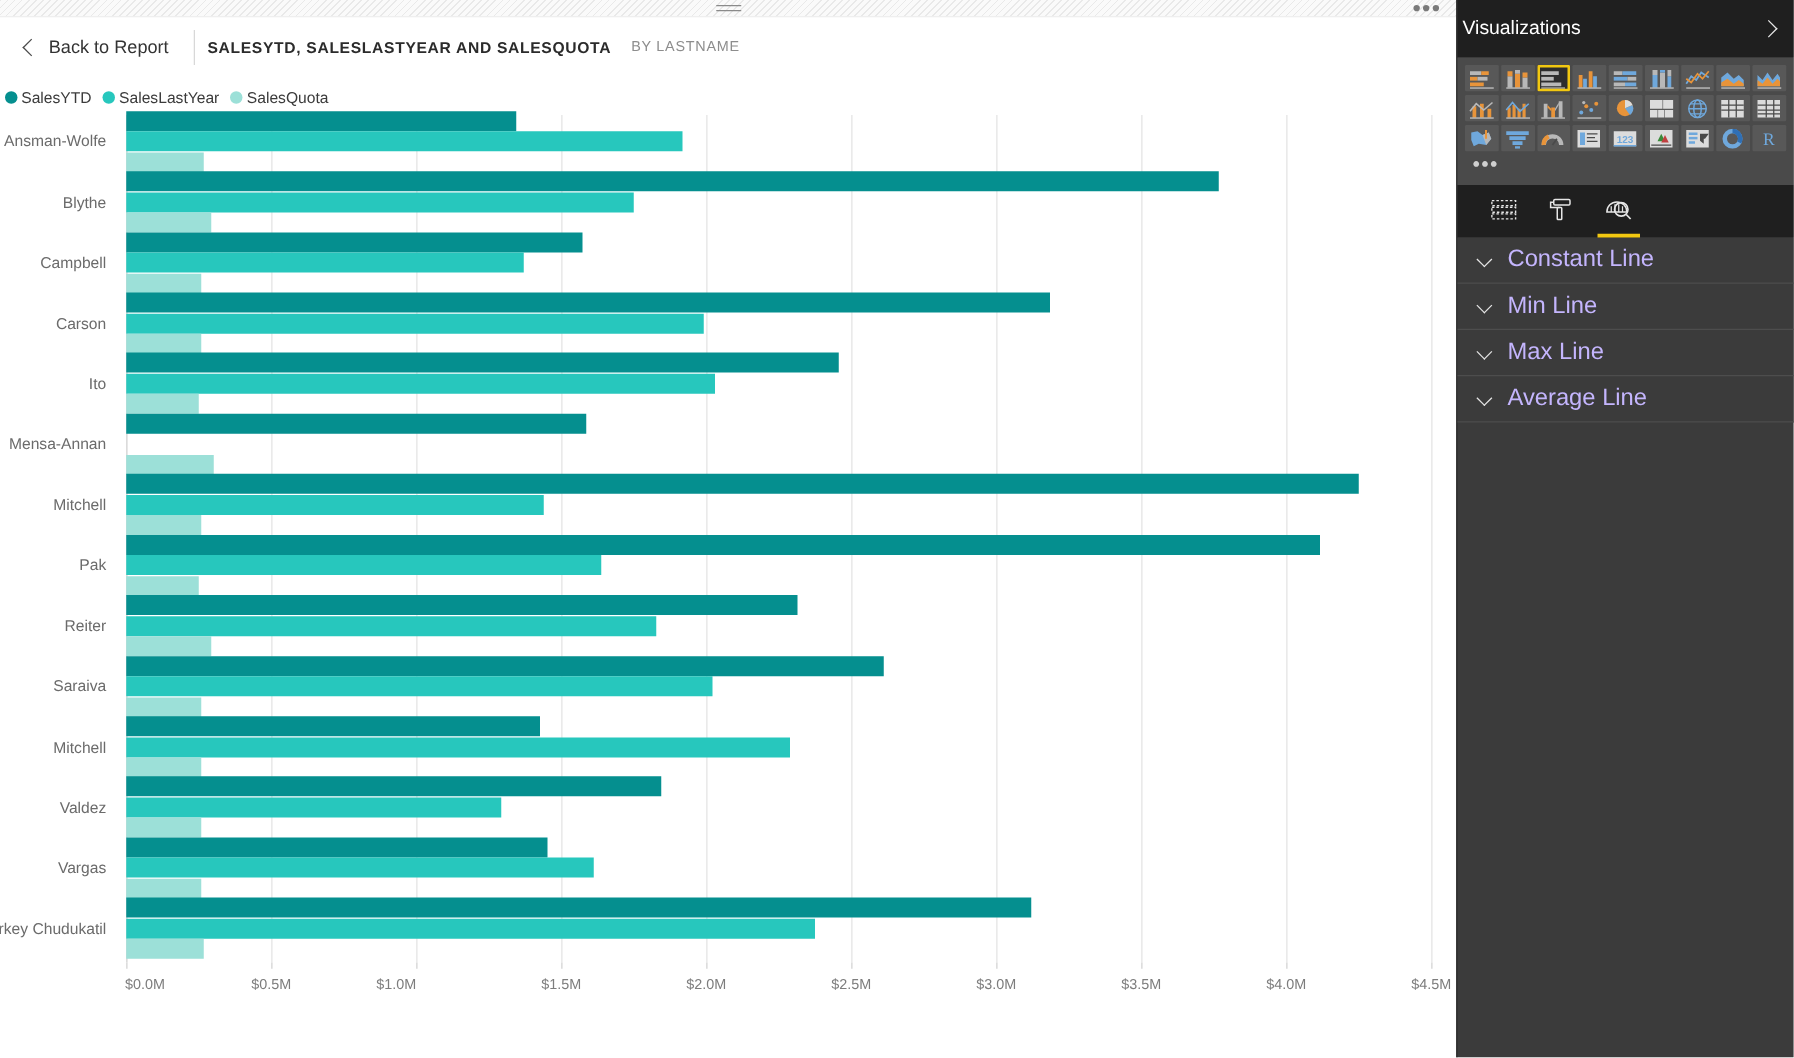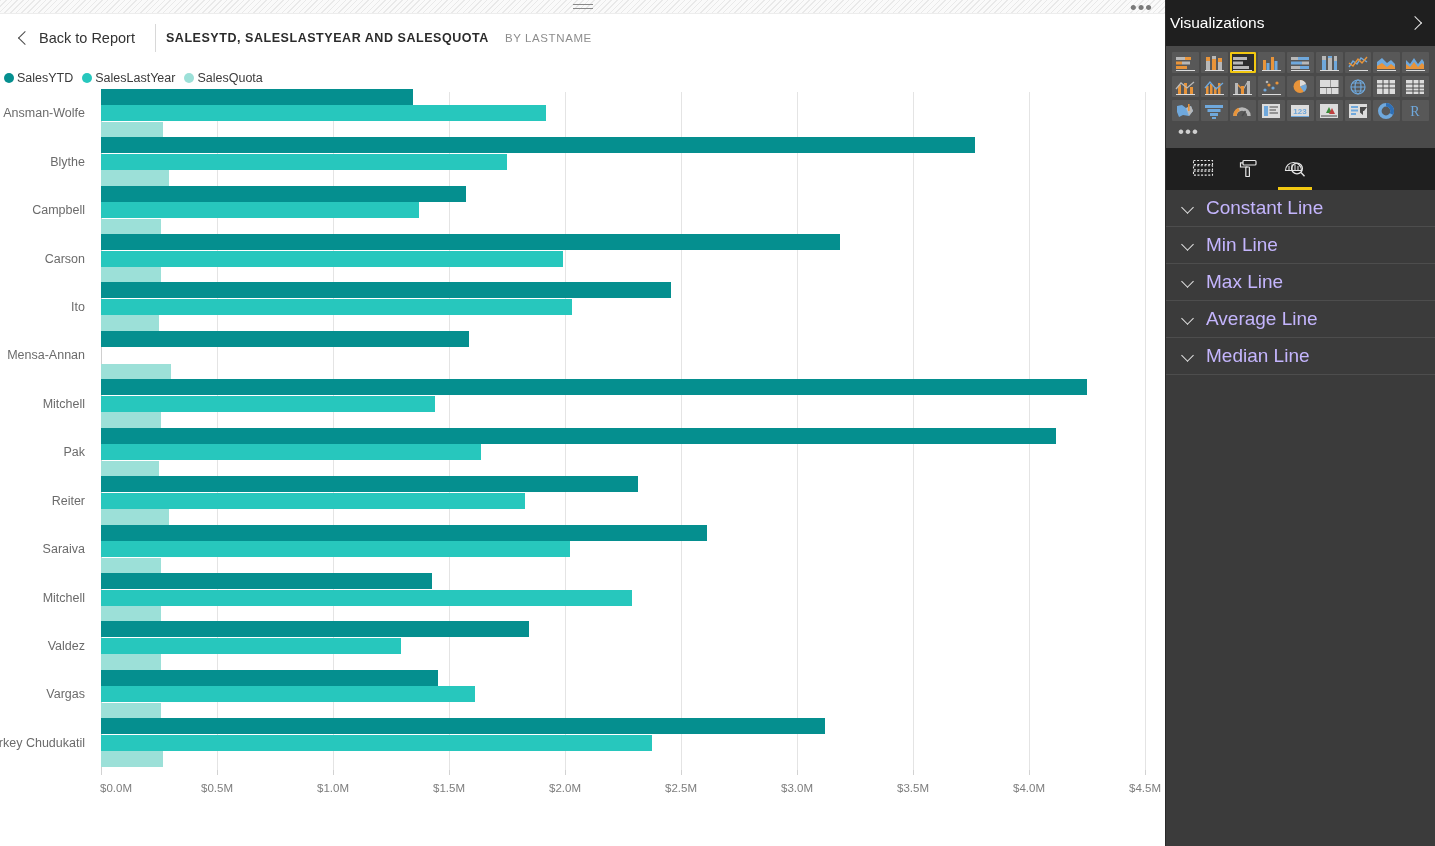--- a/index.html
+++ b/index.html
@@ -325,21 +325,21 @@
               <div class="bar" style="top: 659.286px; width: 61.944px; background: rgb(156, 224, 216);"></div>
             </div>
           </div>
       </div>
       <div class="xaxis" id="xaxis">
           <div class="xtick-mark" style="left: 0px;"></div>
           <div class="xtick" style="left: 15px;">$0.0M</div>
           <div class="xtick-mark" style="left: 116px;"></div>
           <div class="xtick" style="left: 116px;">$0.5M</div>
           <div class="xtick-mark" style="left: 232px;"></div>
-          <div class="xtick" style="left: 232px; text-align: center;">$1.0M</div>
+          <div class="xtick" style="left: 216px; text-align: center;">$1.0M</div>
           <div class="xtick-mark" style="left: 348px;"></div>
           <div class="xtick" style="left: 348px;">$1.5M</div>
           <div class="xtick-mark" style="left: 464px;"></div>
           <div class="xtick" style="left: 464px;">$2.0M</div>
           <div class="xtick-mark" style="left: 580px;"></div>
           <div class="xtick" style="left: 580px;">$2.5M</div>
           <div class="xtick-mark" style="left: 696px;"></div>
           <div class="xtick" style="left: 696px;">$3.0M</div>
           <div class="xtick-mark" style="left: 812px;"></div>
           <div class="xtick" style="left: 812px;">$3.5M</div>
@@ -643,19 +643,15 @@
           <span class="acc-label">Min Line</span>
         </div>
         <div class="acc-item">
           <span class="caret"></span>
           <span class="acc-label">Max Line</span>
         </div>
         <div class="acc-item">
           <span class="caret"></span>
           <span class="acc-label">Average Line</span>
         </div>
-        <div class="acc-item">
-          <span class="caret"></span>
-          <span class="acc-label">Median Line</span>
-        </div>
       </div>
   </div>
 </div>
 
 </body></html>

